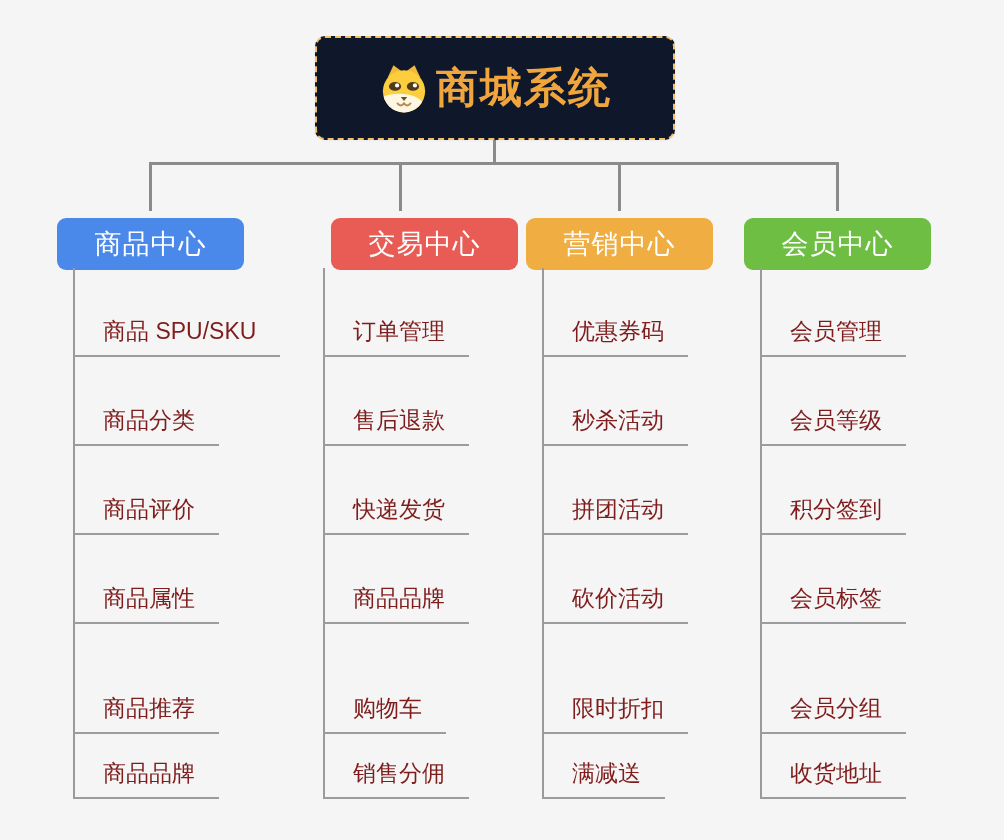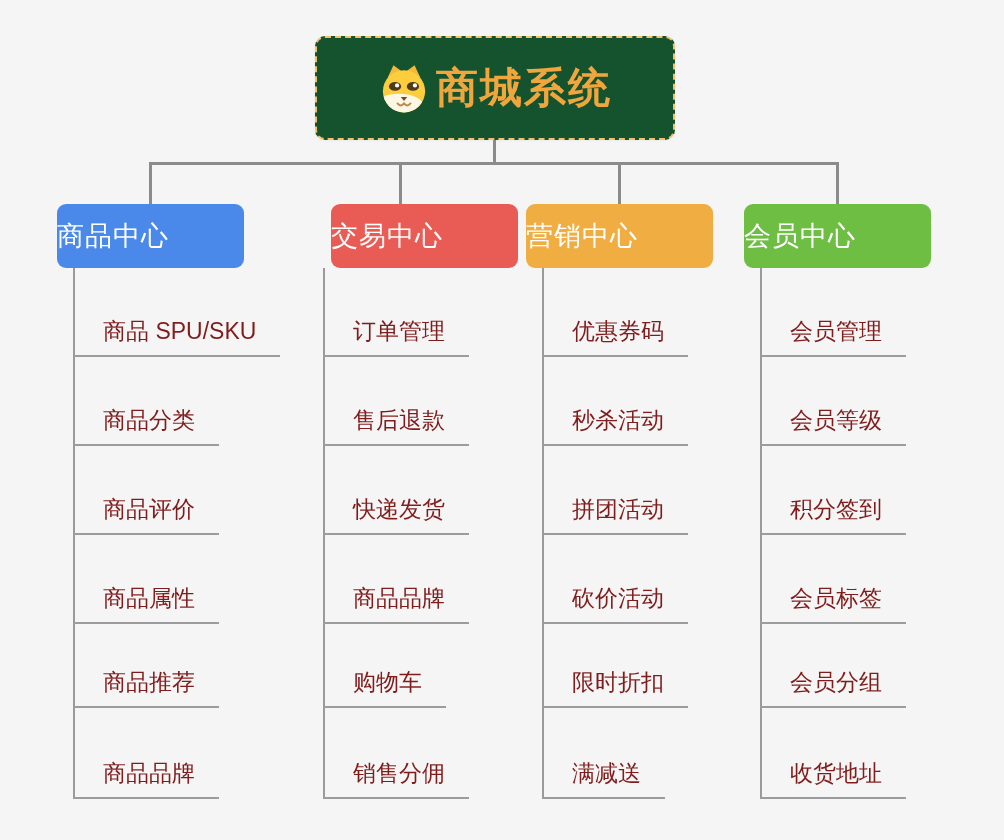--- a/index.html
+++ b/index.html
@@ -7,58 +7,58 @@
     width:1004px;height:840px;
     background:#f5f5f5;
     font-family:"Liberation Sans","DejaVu Sans",sans-serif;
     position:relative;overflow:hidden;
   }
   .stage{position:absolute;inset:0;}
 
   
   .root-node{
     position:absolute;left:315px;top:36px;width:360px;height:104px;
-    box-sizing:border-box;background:#14532d;
+    box-sizing:border-box;background:#0f172a;
     border:2px dashed #f3c06a;border-radius:10px;
     display:flex;align-items:center;justify-content:center;gap:6px;
     box-shadow:0 1px 3px rgba(0,0,0,0.04);
   }
   .root-title{
     font-size:42px;font-weight:bold;color:#f0a63d;letter-spacing:2px;
     white-space:nowrap;
   }
 
   
   .line{position:absolute;background:#8b8b8b;}
   .root-stub{left:493px;top:140px;width:3px;height:23px;}
   .hline{left:149px;top:162px;width:690px;height:3px;}
   .drop{top:162px;width:3px;height:49px;}
   .drop-1{left:149px;} .drop-2{left:399px;} .drop-3{left:618px;} .drop-4{left:836px;}
 
   
   .branch-box{
-    position:absolute;top:204px;width:187px;height:64px;
-    border-radius:9px;display:flex;align-items:center;justify-content:flex-start;
+    position:absolute;top:218px;width:187px;height:52px;
+    border-radius:9px;display:flex;align-items:center;justify-content:center;
     color:#ffffff;font-size:27px;letter-spacing:1px;white-space:nowrap;
     cursor:default;
   }
   .bbox-1{left:57px;} .bbox-2{left:307px;margin-left:24px;} .bbox-3{left:526px;} .bbox-4{left:744px;}
 
   
   .subtree{position:absolute;top:268px;}
   .st-1{left:73px;} .st-2{left:323px;} .st-3{left:542px;} .st-4{left:760px;}
   .spine{position:absolute;left:0;top:0;width:2px;height:531px;background:#9a9a9a;}
   .leaf{
     position:absolute;left:0;
     padding:0 24px 8px 30px;
     font-size:23px;line-height:32px;color:#7f1d1d;white-space:nowrap;
     border-bottom:2px solid #9c9c9c;
   }
   .row-0{top:47px;} .row-1{top:136px;} .row-2{top:225px;}
-  .row-3{top:314px;} .row-4{top:398px;} .row-5{top:489px;}
+  .row-3{top:314px;} .row-4{top:424px;} .row-5{top:489px;}
 </style>
 </head>
 <body>
 
 <div class="stage">
 
   <div class="root-node">
     <svg viewBox="0 0 64 64" width="52" height="52" aria-hidden="true">
       <path d="M12 19 L19 4 L30 12 Z" fill="#f2b93b"></path>
       <path d="M52 19 L45 4 L34 12 Z" fill="#f2b93b"></path>

